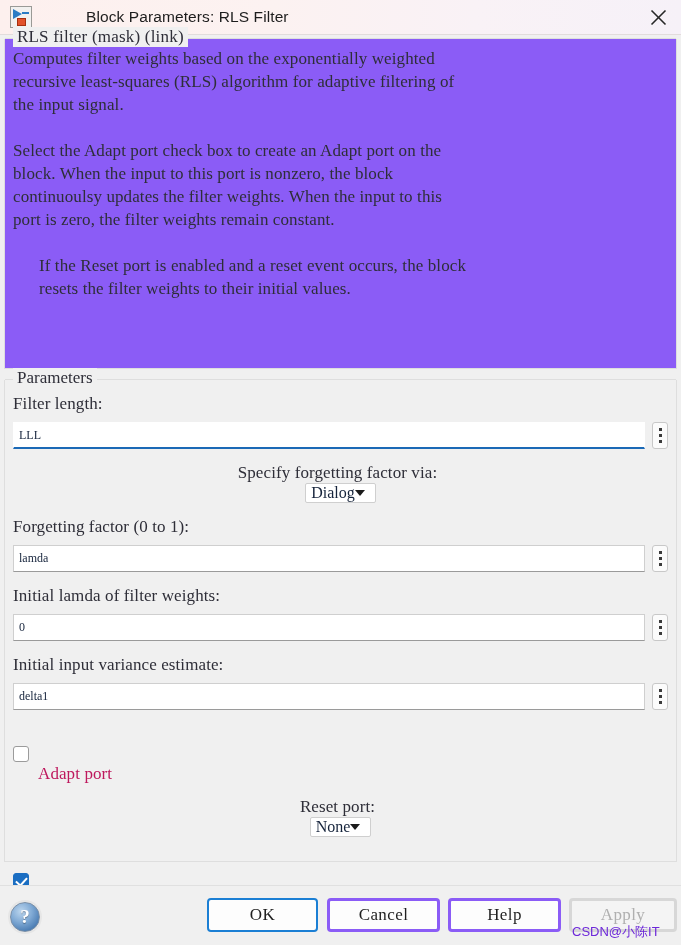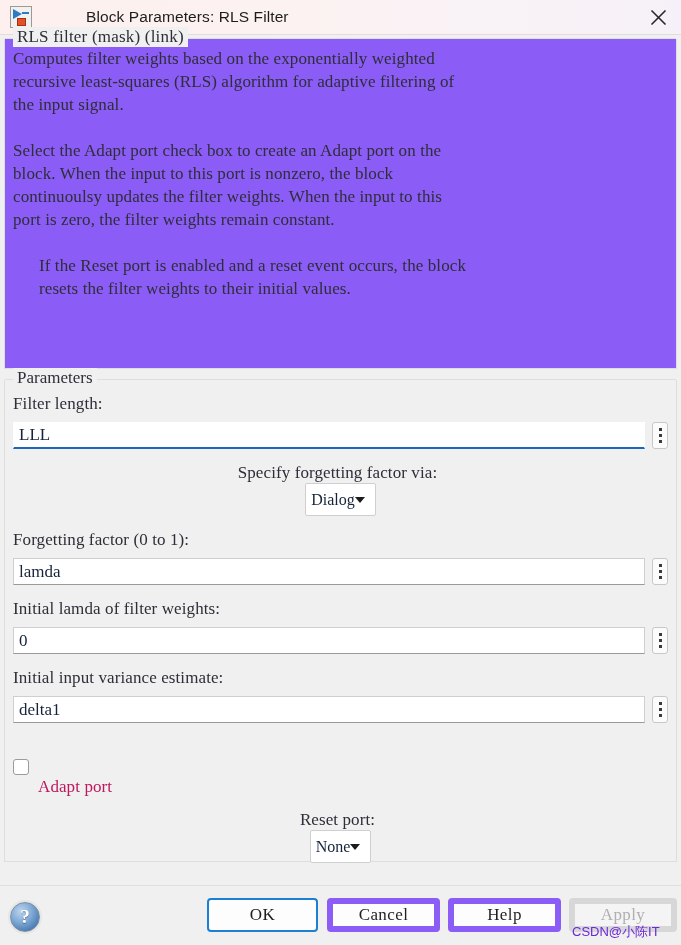--- a/index.html
+++ b/index.html
@@ -153,21 +153,21 @@
   }
   .edit-box {
     flex: 1 1 auto;
     height: 27px;
     background: #ffffff;
     border: 1px solid #cfcfcf;
     border-bottom: 1px solid #9a9a9a;
     display: flex;
     align-items: center;
     padding: 0 5px;
-    font-size: 17px;
+    font-size: 12px;
     color: #15233b;
     font-family: "Liberation Serif", serif;
     overflow: hidden;
     white-space: nowrap;
   }
   .edit-box.focused {
     border: 1px solid #ffffff;
     border-bottom: 2px solid #1b69b6;
     box-shadow: none;
   }
@@ -200,21 +200,21 @@
   }
   .combo-row .clabel {
     font-size: 17px;
     color: #2e2e38;
     white-space: nowrap;
     margin-right: 6px;
     letter-spacing: 0.1px;
   }
   .combo {
     flex: 1 1 auto;
-    height: 33px;
+    height: 20px;
     background: #ffffff;
     border: 1px solid #cfcfcf;
     border-radius: 2px;
     display: flex;
     align-items: center;
     padding: 0 4px 0 5px;
     font-size: 16px;
     color: #15233b;
     position: relative;
     cursor: pointer;
@@ -292,21 +292,21 @@
     font-weight: bold;
     line-height: 1;
     margin-top: -1px;
     text-shadow: 0 1px 1px rgba(0,0,0,.35);
   }
   .btn {
     position: absolute;
     top: 12px;
     height: 34px;
     background: #fdfdfd;
-    border: 6px solid #8b5cf6;
+    border: 3px solid #8b5cf6;
     border-radius: 4px;
     font-family: "Liberation Serif", serif;
     font-size: 17px;
     color: #1f1f1f;
     display: flex; align-items: center; justify-content: center;
     cursor: pointer;
     letter-spacing: 0.4px;
   }
   .btn.primary { border: 2px solid #1b7fd4; }
   .btn.disabled { color: #b0b0b0; border-color: #d7d7d7; background: #f4f4f4; cursor: default; }

